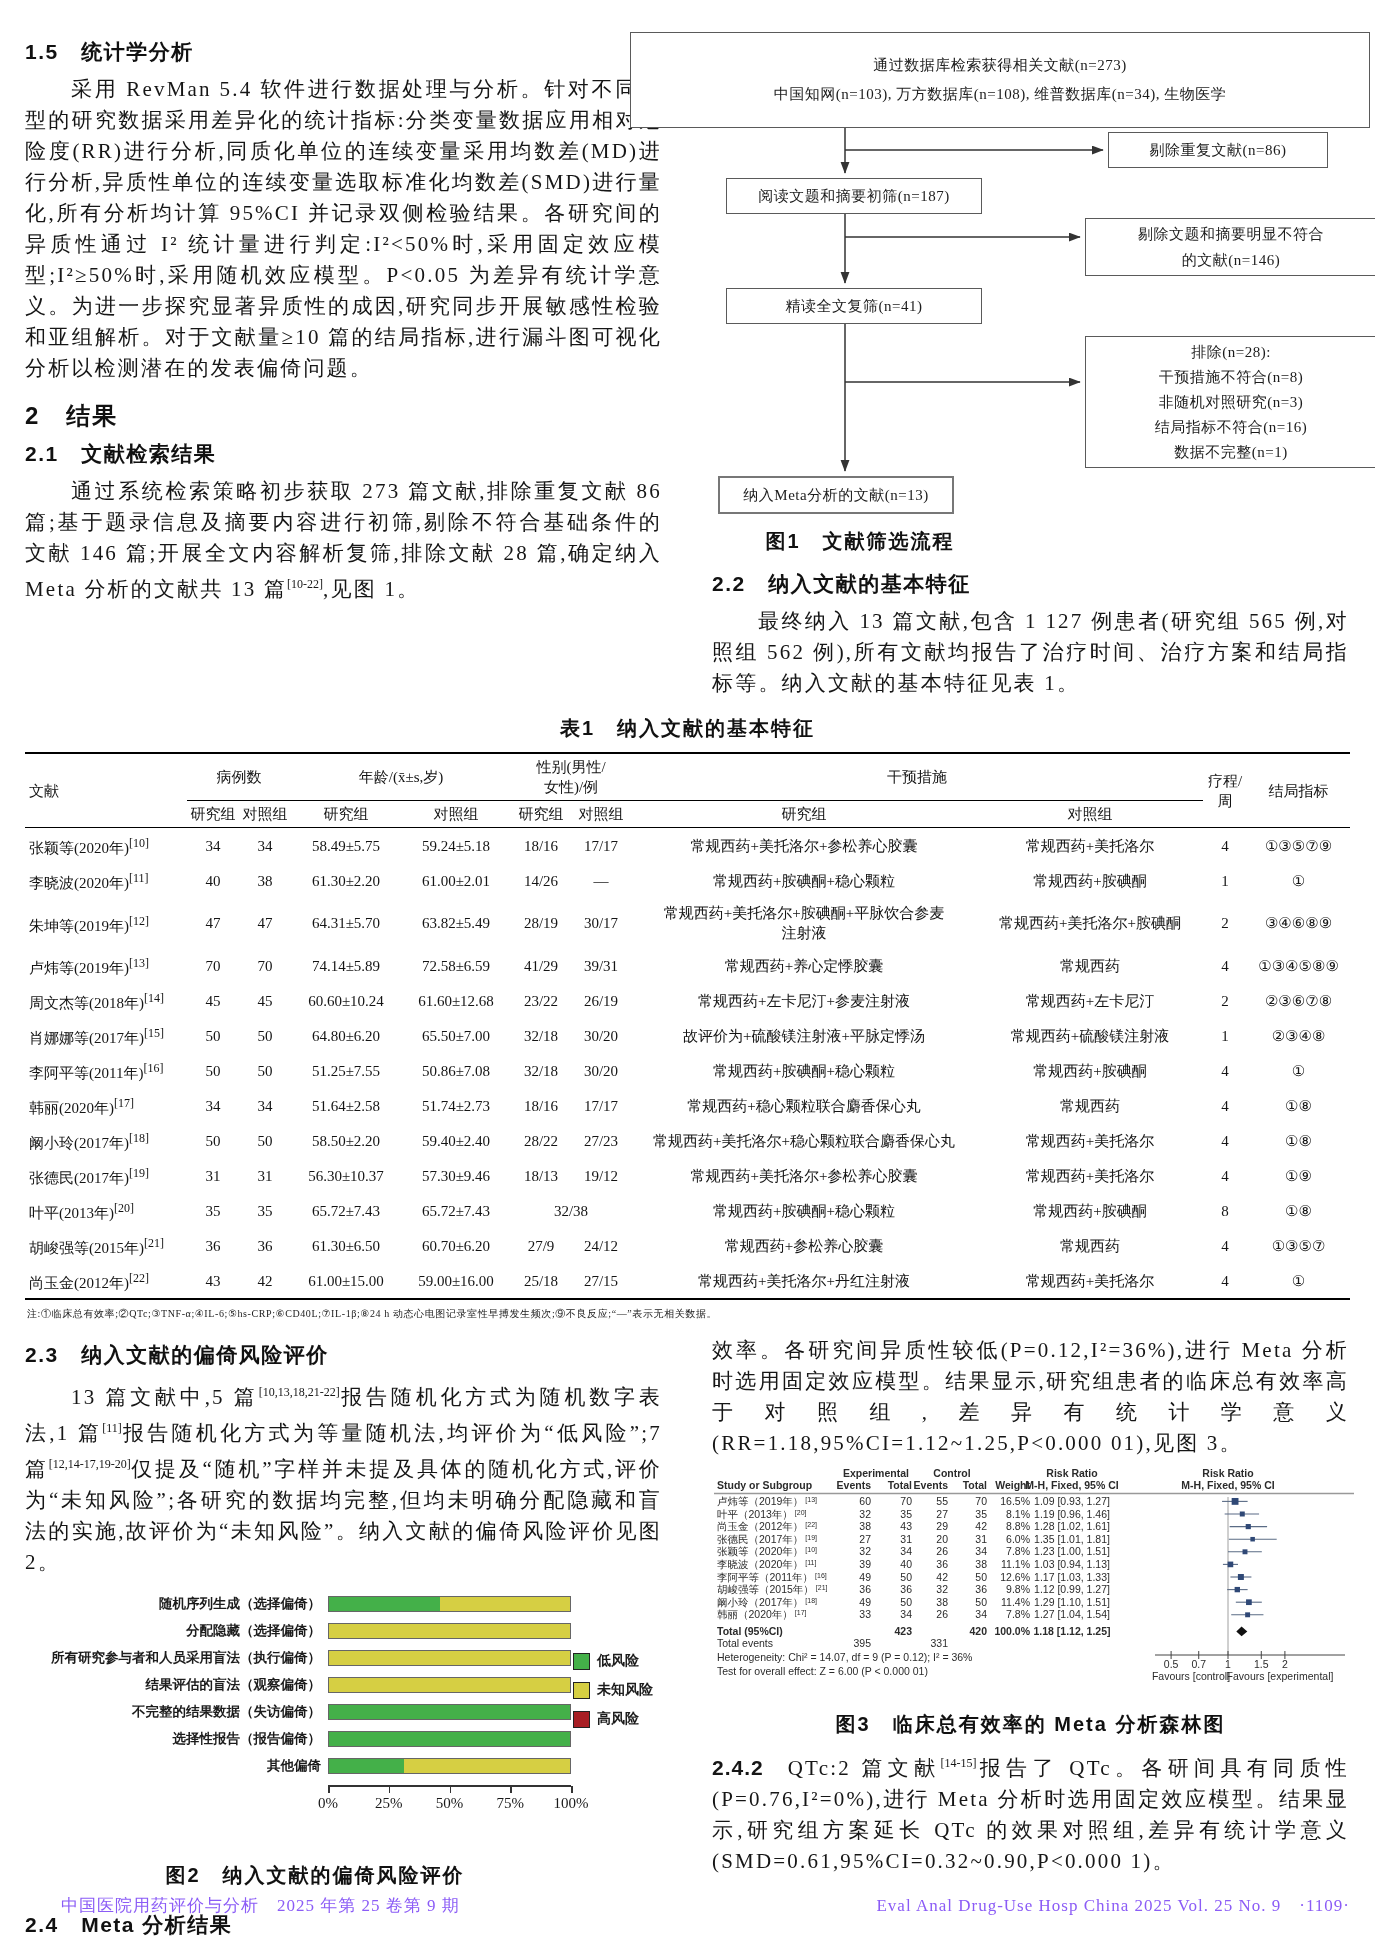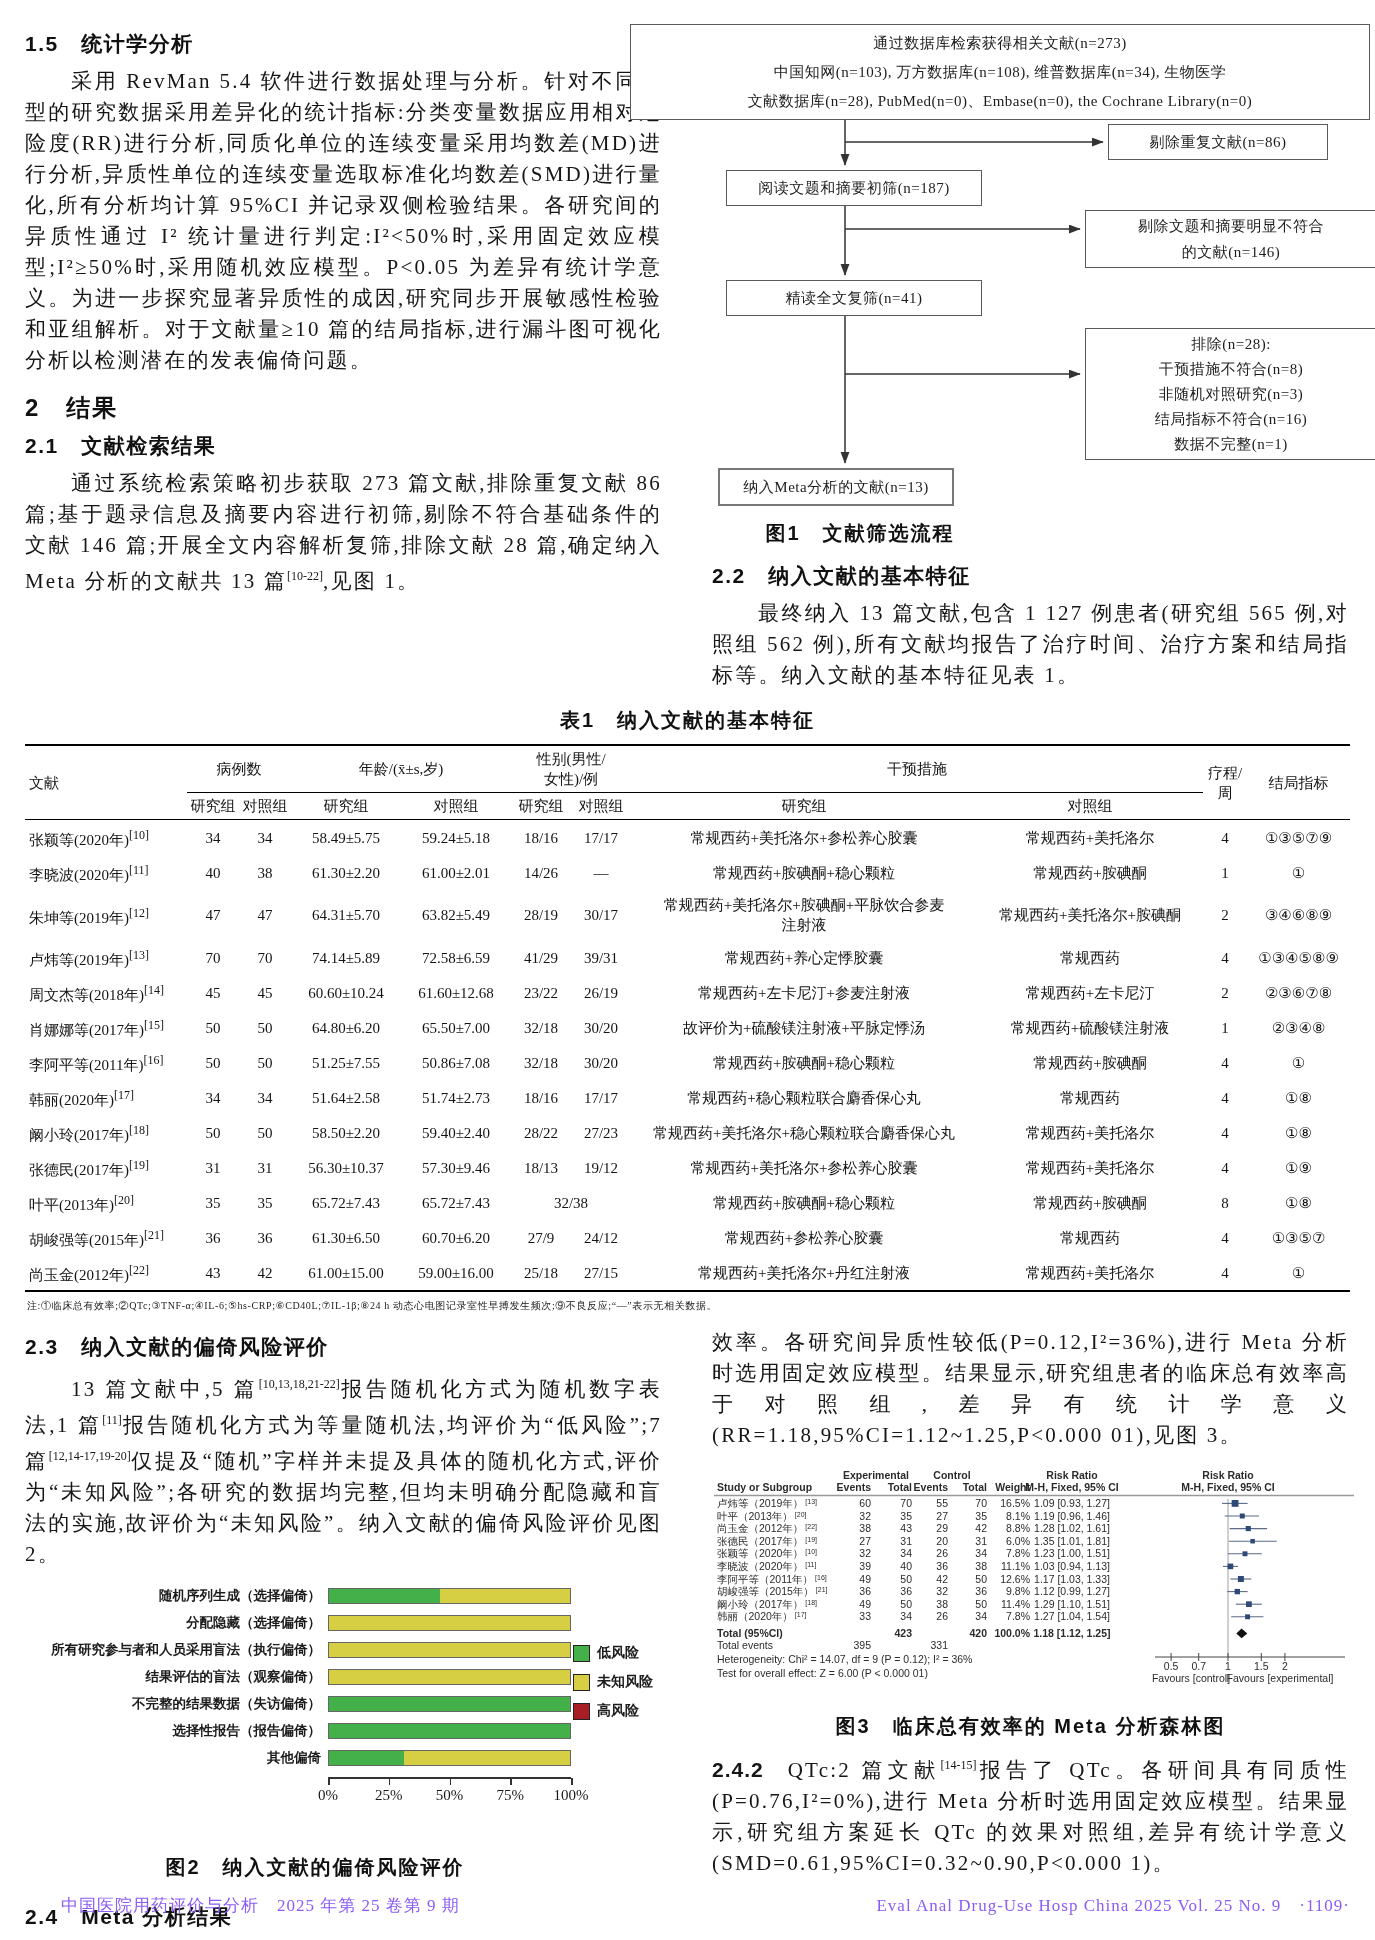--- a/index.html
+++ b/index.html
@@ -1,17 +1,17 @@
 <!DOCTYPE html>
 <html><head>
 <meta charset="utf-8">
 <style>
   html,body{margin:0;padding:0;background:#e8e8e8;}
   .page{position:relative;width:1375px;height:1940px;background:#fff;box-sizing:border-box;
-        padding:24px 25px;font-family:"Liberation Serif","DejaVu Serif",serif;color:#161616;overflow:hidden;}
+        padding:32px 25px;font-family:"Liberation Serif","DejaVu Serif",serif;color:#161616;overflow:hidden;}
   .cols{display:flex;gap:50px;}
   .col{width:637px;flex:0 0 637px;}
   p{margin:0;}
   .h-main{font-family:"Liberation Sans","DejaVu Sans",sans-serif;font-weight:bold;font-size:24px;
           letter-spacing:2px;margin:16px 0 8px 0;color:#111;}
   .h-sub{font-family:"Liberation Sans","DejaVu Sans",sans-serif;font-weight:bold;font-size:21px;
          letter-spacing:1.5px;margin:6px 0 8px 0;color:#111;}
   .body{font-size:21px;line-height:31px;letter-spacing:2.2px;text-align:justify;}
   .ind{text-indent:46px;}
   sup{font-size:12px;letter-spacing:0;}
@@ -54,21 +54,21 @@
   .rb-tickmark{position:absolute;top:-1px;width:1.5px;height:7px;background:#333;}
   .rb-tick{position:absolute;top:8px;transform:translateX(-50%);font-size:15px;color:#1a1a1a;}
   .rb-legend{position:absolute;left:548px;top:62px;}
   .rb-leg-item{display:flex;align-items:center;margin-bottom:11px;}
   .rb-swatch{width:17px;height:17px;border:1.5px solid #222;margin-right:7px;flex:0 0 17px;box-sizing:border-box;}
   .rb-leg-label{font-family:"Liberation Sans",sans-serif;font-weight:bold;font-size:14px;color:#1c1c1c;}
   .fig-caption{font-family:"Liberation Sans",sans-serif;font-weight:bold;font-size:20px;letter-spacing:2px;
         text-align:center;margin:20px 0 6px 0;color:#111;}
   .numlabel{font-family:"Liberation Sans",sans-serif;font-weight:bold;letter-spacing:1px;margin-right:24px;}
   
-  .fig3{margin:16px 0 0 2px;}
+  .fig3{margin:6px 0 0 2px;}
   .footer{position:absolute;left:25px;right:25px;top:1894px;display:flex;justify-content:space-between;
         font-size:17px;letter-spacing:1px;color:#8b5cf6;margin-left:36px;}
 </style>
 </head>
 <body>
 
 <div class="page">
 
   <div class="cols">
     <div class="col">
@@ -90,21 +90,20 @@
           <line x1="215" y1="96" x2="215" y2="141" stroke="#333" stroke-width="1.5" marker-end="url(#arr)"></line>
           <line x1="215" y1="118" x2="473" y2="118" stroke="#333" stroke-width="1.5" marker-end="url(#arr)"></line>
           <line x1="215" y1="182" x2="215" y2="251" stroke="#333" stroke-width="1.5" marker-end="url(#arr)"></line>
           <line x1="215" y1="205" x2="450" y2="205" stroke="#333" stroke-width="1.5" marker-end="url(#arr)"></line>
           <line x1="215" y1="292" x2="215" y2="439" stroke="#333" stroke-width="1.5" marker-end="url(#arr)"></line>
           <line x1="215" y1="350" x2="450" y2="350" stroke="#333" stroke-width="1.5" marker-end="url(#arr)"></line>
         </svg>
         <div class="fbox fb1">
           <div>通过数据库检索获得相关文献(n=273)</div>
           <div>中国知网(n=103), 万方数据库(n=108), 维普数据库(n=34), 生物医学</div>
-          <div>文献数据库(n=28), PubMed(n=0)、Embase(n=0), the Cochrane Library(n=0)</div>
         </div>
         <div class="fbox fs1">剔除重复文献(n=86)</div>
         <div class="fbox fb2">阅读文题和摘要初筛(n=187)</div>
         <div class="fbox fs2">
           <div>剔除文题和摘要明显不符合</div>
           <div>的文献(n=146)</div>
         </div>
         <div class="fbox fb3">精读全文复筛(n=41)</div>
         <div class="fbox fs3">
           <div>排除(n=28):</div>

